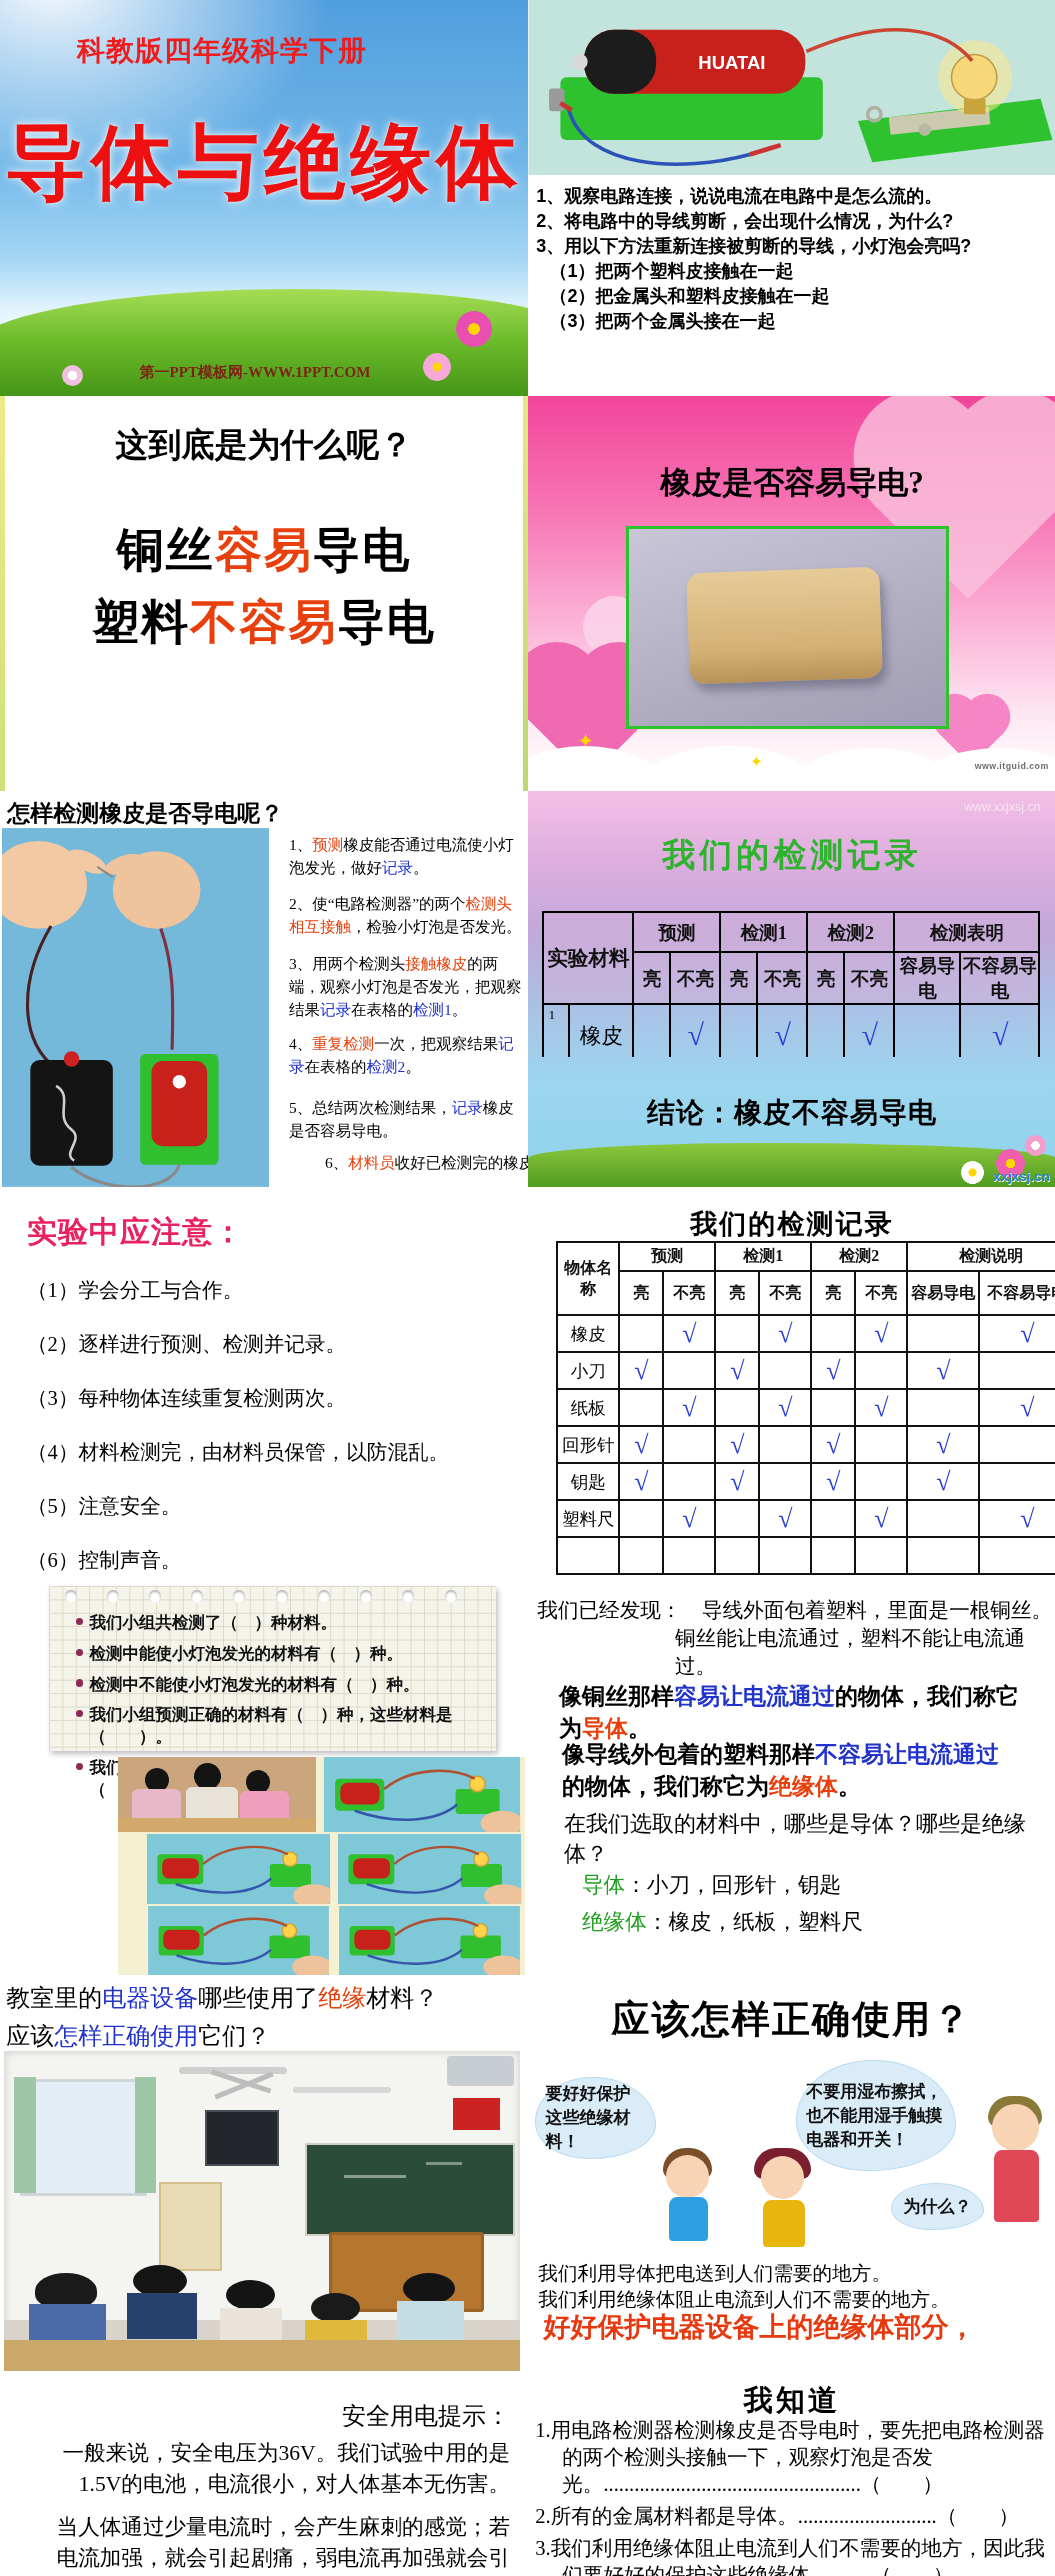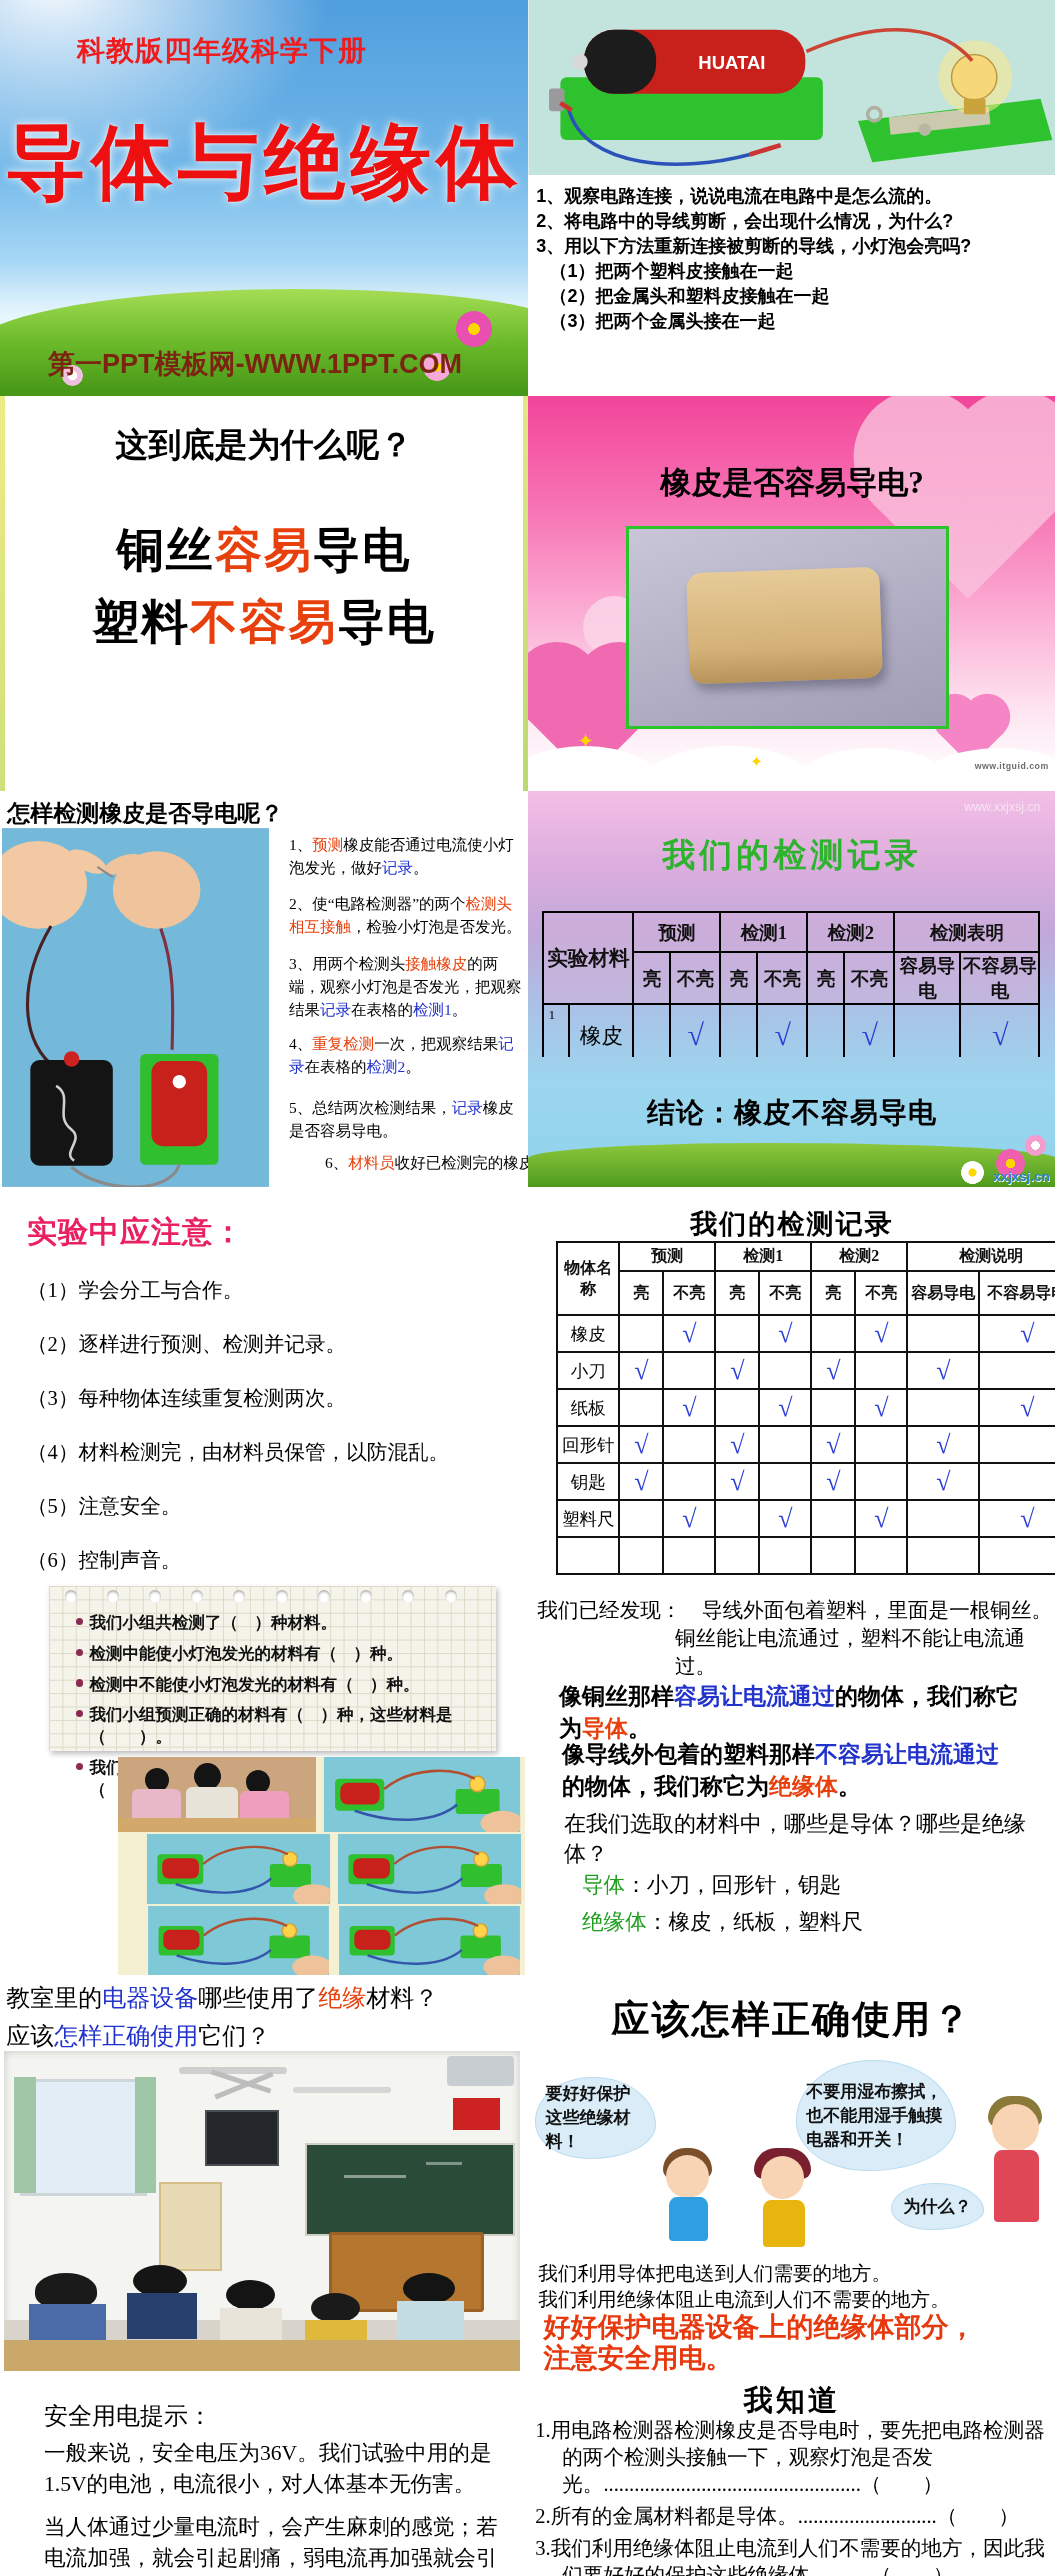--- a/index.html
+++ b/index.html
@@ -15,21 +15,21 @@
   .c-r{color:#e8400c;margin-top:29px;} .c-b{color:#2233cc;} .c-g{color:#1f9e1f;}
   
   #s1{background:linear-gradient(180deg,#4f9ede 0%,#6fb6e8 40%,#a6d7f5 66%,#d8effb 76%,#e8f6fd 80%);}
   #s1 .rays{position:absolute;inset:0;background:radial-gradient(ellipse 464px 330px at 10% -4%,rgba(255,255,255,.95),rgba(255,255,255,0) 60%);}
   #s1 .grass{position:absolute;left:-31px;right:-31px;bottom:-9.3px;height:116px;
        background:linear-gradient(180deg,#a5dd55 0%,#6cbb2a 45%,#3f8f14 100%);
        border-radius:55% 45% 0 0 / 62px 36px 0 0;}
   #s1 .kicker{left:77px;top:32px;font-size:28px;color:#ee1c1c;letter-spacing:1px;}
   #s1 .title{left:0;right:0;top:109px;font-size:81px;color:#ee1010;letter-spacing:5.2px;
        text-shadow:0 0 9.3px rgba(255,255,255,.85),0 0 2.1px rgba(255,255,255,.8);}
-  #s1 .wm{left:0;right:18px;bottom:14.4px;font-size:27px;color:#7c2412;}
+  #s1 .wm{left:0;right:18px;bottom:14.4px;font-size:15px;color:#7c2412;font-family:Liberation Serif, serif;}
   .dot-flower{position:absolute;border-radius:50%;}
   
   #s2 .qs{left:8.2px;top:184px;width:513px;font-size:18px;line-height:25px;color:#000;}
   #s2 .qs div{margin-bottom:0px;}
   #s2 .sub{padding-left:13.4px;}
   
   #s3 .stripL{left:0;top:0;bottom:0;width:4.6px;background:linear-gradient(180deg,#eeeb86,#cfe07a);}
   #s3 .stripR{right:0;top:0;bottom:0;width:4.6px;background:linear-gradient(180deg,#e3e882,#bcd96e);}
   #s3 .title{left:0;right:0;top:27px;font-size:33px;color:#000;}
   #s3 .big{left:0;right:0;font-size:47px;letter-spacing:2.1px;}
@@ -108,21 +108,21 @@
        display:flex;align-items:center;justify-content:center;text-align:left;
        font-size:17px;font-weight:bold;color:#111;line-height:24px;padding:5.2px 9.3px;box-sizing:border-box;}
   .kid{position:absolute;}
   .kid .head{position:absolute;width:43px;height:43px;border-radius:50%;background:#f8d4b4;}
   .kid .hair{position:absolute;width:49px;height:31px;border-radius:25px 25px 10.3px 10.3px;}
   .kid .body{position:absolute;border-radius:8.2px 8.2px 4.1px 4.1px;}
   #s12 .l1{left:10.3px;top:282px;font-size:19.6px;}
   #s12 .l2{left:10.3px;top:308px;font-size:19.6px;}
   #s12 .alert{left:15.5px;top:334px;font-size:27px;color:#e8380d;line-height:31px;}
   
-  #s13 p{position:absolute;margin:0;left:44px;width:466px;font-size:21.6px;line-height:31px;color:#000;}
+  #s13 p{position:absolute;margin:0;left:44px;width:466px;font-size:21.6px;line-height:31px;color:#000;text-align:right;}
   
   #s14 .title{left:0;right:0;top:7.2px;font-size:29px;color:#000;letter-spacing:3.1px;}
   #s14 .items{left:7.2px;top:43px;width:515px;}
   #s14 .items div{font-size:20.6px;line-height:27px;color:#000;margin-bottom:5.2px;
        padding-left:27px;text-indent:-27px;font-weight:bold;}
   #s14 .items div.sf{font-family:"Liberation Serif","DejaVu Serif",serif;font-weight:normal;}
   svg text{font-family:"Liberation Sans",sans-serif;}
 </style>
 </head>
 <body>
@@ -558,21 +558,20 @@
     </div>
     <div class="kid" style="left:453px;top:118px;width:72px;height:134px;">
       <div class="hair" style="left:7.2px;top:0;background:#8a7a3a;width:54px;"></div>
       <div class="head" style="left:11.3px;top:8.2px;width:47px;height:47px;"></div>
       <div class="body" style="left:13.4px;top:54px;width:45px;height:72px;background:#e04858;"></div>
     </div>
     <div class="abs serif l1">我们利用导体把电送到人们需要的地方。</div>
     <div class="abs serif l2">我们利用绝缘体阻止电流到人们不需要的地方。</div>
     <div class="abs b alert sans">
       <div>好好保护电器设备上的绝缘体部分，</div>
-      <div>注意安全用电。</div>
     </div>
   </section>
 
   <section class="slide" id="s13" style="left:0;top:2374px;">
     <p class="serif" style="top:27px;font-size:24px;">安全用电提示：</p>
     <p class="serif" style="top:64px;">一般来说，安全电压为36V。我们试验中用的是1.5V的电池，电流很小，对人体基本无伤害。</p>
     <p class="serif" style="top:138px;">当人体通过少量电流时，会产生麻刺的感觉；若电流加强，就会引起剧痛，弱电流再加强就会引起心脏麻痹，甚至死亡。</p>
 
   </section>
 

